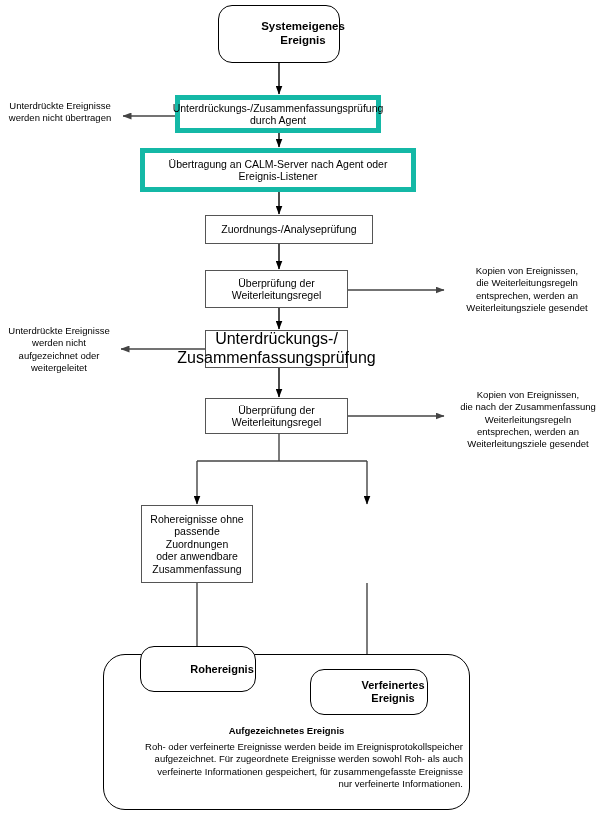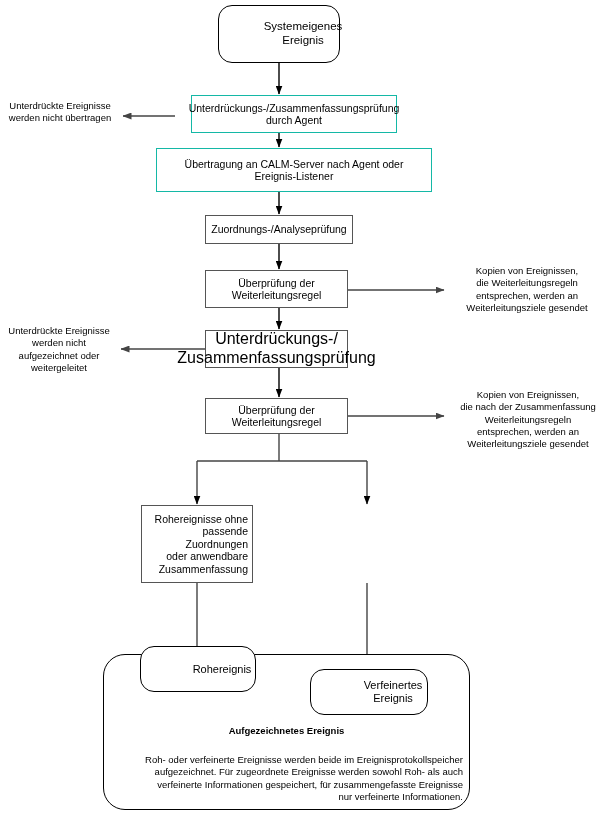--- a/index.html
+++ b/index.html
@@ -41,29 +41,28 @@
   .node .txt {
     display: block;
     white-space: pre-line;
     padding: 0 4px;
   }
   .node.rect {
     border: 1px solid #555555;
     box-shadow: 0 0 0 0 transparent;
   }
   .node.rect-dark {
-    border: 1px solid #14b8a6;
-    margin-left: 16px;
+    border: 5px solid #14b8a6;
   }
   .node.rounded {
     border: 1px solid #000000;
     border-radius: 14px;
   }
   .node.bold {
-    font-weight: normal;
+    font-weight: bold;
     padding-left: 48px;
   }
   .annot {
     position: absolute;
     text-align: center;
     white-space: pre-line;
     line-height: 1.3;
     z-index: 2;
   }
   .group-box {
@@ -76,21 +75,21 @@
   }
   .group-caption {
     position: absolute;
     text-align: center;
     z-index: 2;
     line-height: 1.32;
   }
   .group-caption .gtitle {
     display: block;
     font-weight: bold;
-    margin-bottom: 16px;
+    margin-bottom: 3px;
   }
   .group-caption .gbody {
     display: block;
     white-space: pre-line;
     text-align: right;
   }
 </style>
 </head>
 <body>
 
@@ -146,40 +145,40 @@
   <div class="node rect-dark" style="left:175px; top:95px; width:206px; height:38px; font-size:10.5px;">
     <span class="txt">Unterdrückungs-/Zusammenfassungsprüfung
 durch Agent</span>
   </div>
 
   <div class="node rect-dark" style="left:140px; top:148px; width:276px; height:44px; font-size:10.5px;">
     <span class="txt">Übertragung an CALM-Server nach Agent oder
 Ereignis-Listener</span>
   </div>
 
-  <div class="node rect" style="left:205px; top:215px; width:148px; height:29px; font-size:10.5px;">
+  <div class="node rect" style="left:205px; top:215px; width:168px; height:29px; font-size:10.5px;">
     <span class="txt">Zuordnungs-/Analyseprüfung</span>
   </div>
 
   <div class="node rect" style="left:205px; top:270px; width:143px; height:38px; font-size:10.5px;">
     <span class="txt">Überprüfung der
 Weiterleitungsregel</span>
   </div>
 
   <div class="node rect" style="left:205px; top:330px; width:143px; height:38px; font-size:16px;">
     <span class="txt">Unterdrückungs-/
 Zusammenfassungsprüfung</span>
   </div>
 
   <div class="node rect" style="left:205px; top:398px; width:143px; height:36px; font-size:10.5px;">
     <span class="txt">Überprüfung der
 Weiterleitungsregel</span>
   </div>
 
-  <div class="node rect" style="left:141px; top:505px; width:112px; height:78px; font-size:10.5px;text-align:right;">
+  <div class="node rect" style="left:141px; top:505px; width:112px; height:78px; font-size:10.5px;">
     <span class="txt">Rohereignisse ohne
 passende Zuordnungen
 oder anwendbare
 Zusammenfassung</span>
   </div>
 
 
   <div class="node rounded bold" style="left:140px; top:646px; width:116px; height:46px; font-size:11px;">
     <span class="txt">Rohereignis</span>
   </div>

